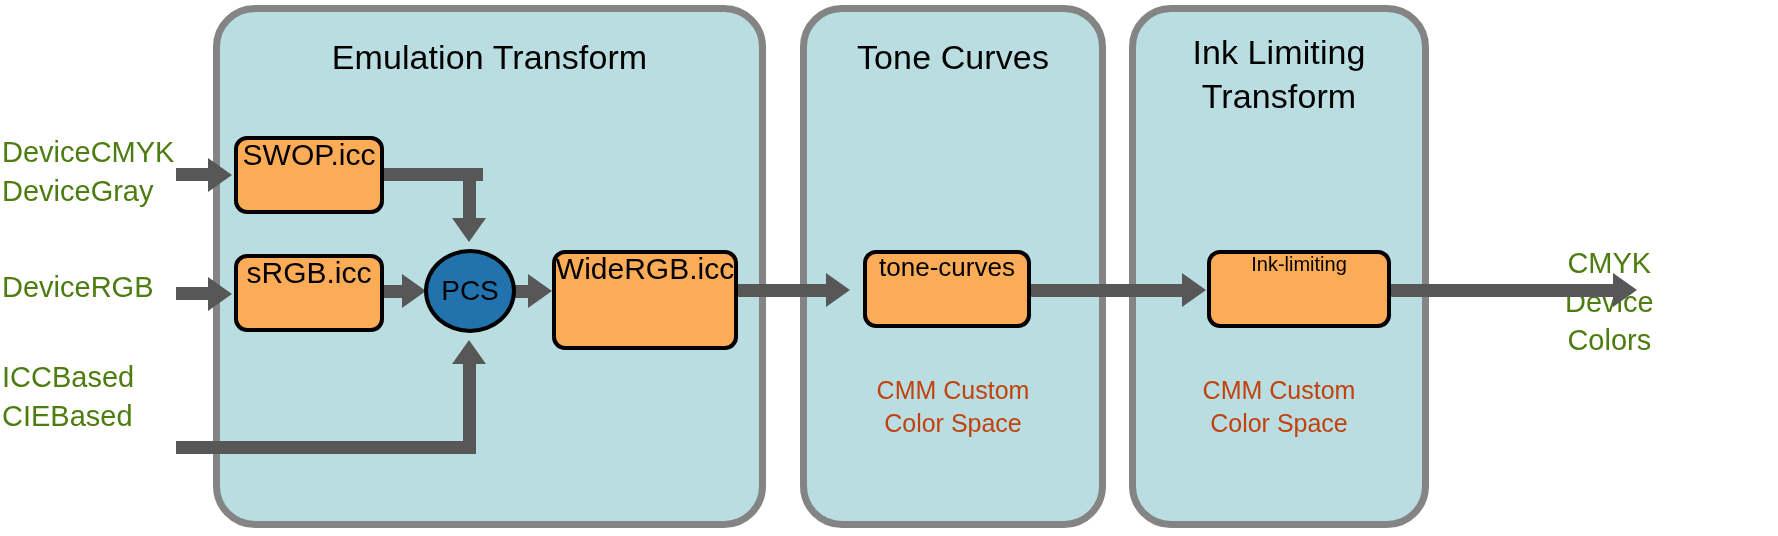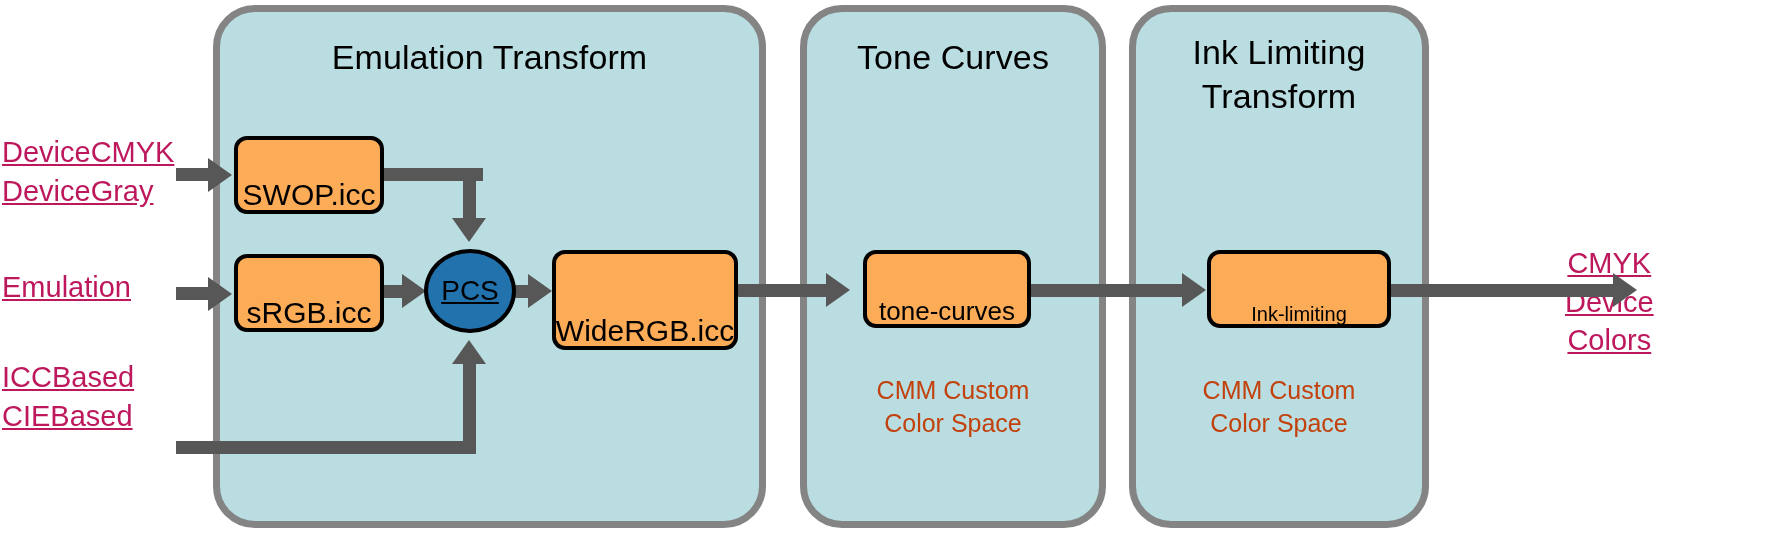--- a/index.html
+++ b/index.html
@@ -56,21 +56,21 @@
   #panel-ink  .panel-footnote { top: 362px; }
 
   
   .obox {
     position: absolute;
     background: #fcab57;
     border: 4px solid #000000;
     border-radius: 13px;
     box-sizing: border-box;
     display: flex;
-    align-items: flex-end;
+    align-items: flex-start;
     justify-content: center;
     color: #000000;
     font-size: 30px;
     line-height: 1;
     white-space: nowrap;
   }
   #box-swop      { left: 234px;  top: 136px; width: 150px; height: 78px; }
   #box-srgb      { left: 234px;  top: 254px; width: 150px; height: 78px; }
   #box-widergb   { left: 552px;  top: 250px; width: 186px; height: 100px; }
   #box-tone      { left: 852px;  top: 250px; width: 168px; height: 78px; font-size: 26px; margin-left: 11px; }
@@ -83,31 +83,29 @@
     width: 92px; height: 84px;
     background: #2272ad;
     border: 4px solid #000000;
     border-radius: 50%;
     box-sizing: border-box;
     display: flex;
     align-items: center;
     justify-content: center;
     color: #000000;
     font-size: 28px;
-    text-decoration: underline;
   }
 
   
   .edge-label {
     position: absolute;
-    color: #be185d;
+    color: #4d7c0f;
     font-size: 29px;
     line-height: 1.33;
     white-space: pre-line;
-    text-decoration: underline;
   }
   #label-cmyk-gray { left: 2px;  top: 133px; text-align: left; }
   #label-rgb       { left: 2px;  top: 268px; text-align: left; }
   #label-icc-cie   { left: 2px;  top: 358px; text-align: left; }
   #label-output    { left: 1565px; top: 244px; text-align: center; }
 
   
   .seg-h, .seg-v {
     position: absolute;
     background: #575757;
@@ -152,21 +150,21 @@
 
   <div class="panel" id="panel-ink">
     <div class="panel-title">Ink Limiting
 Transform</div>
     <div class="panel-footnote">CMM Custom
 Color Space</div>
   </div>
 
   <div class="edge-label" id="label-cmyk-gray">DeviceCMYK
 DeviceGray</div>
-  <div class="edge-label" id="label-rgb">Emulation</div>
+  <div class="edge-label" id="label-rgb">DeviceRGB</div>
   <div class="edge-label" id="label-icc-cie">ICCBased
 CIEBased</div>
 
   <div class="edge-label" id="label-output">CMYK
 Device
 Colors</div>
 
   <div class="seg-h" style="left:176px; top:168px; width:36px;"></div>
   <div class="arrow-r" style="left:208px; top:158px;"></div>
 

